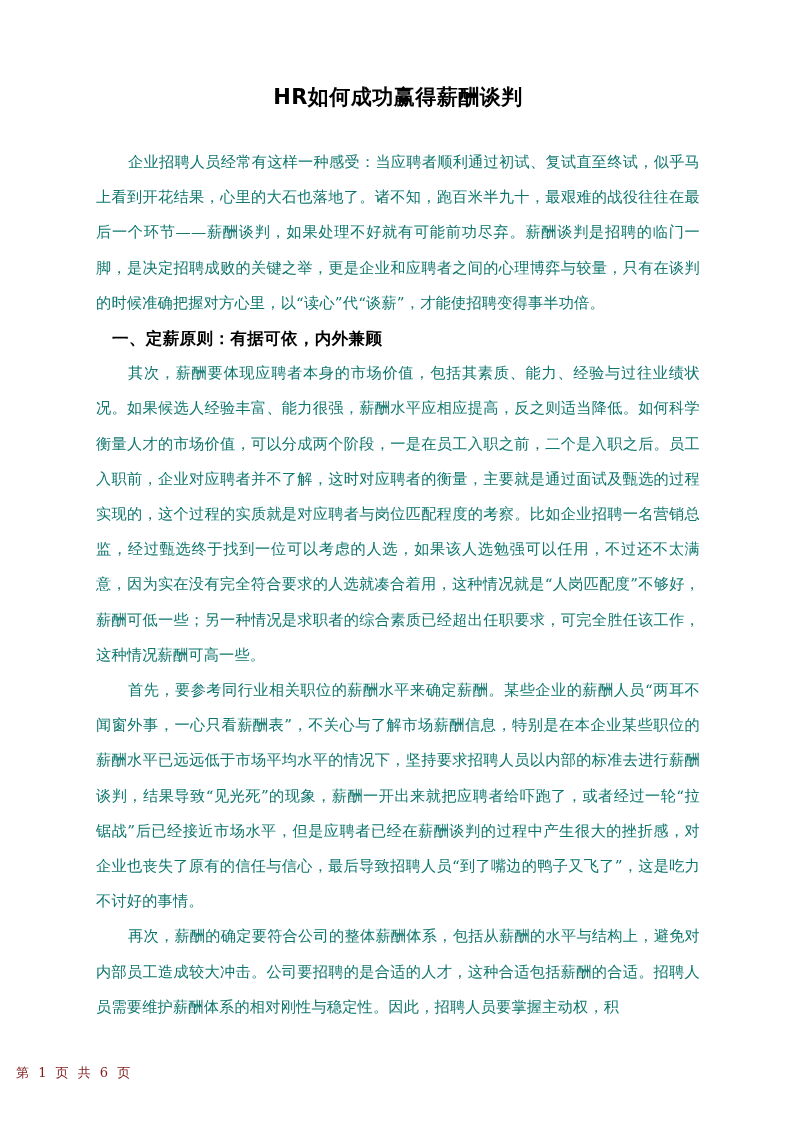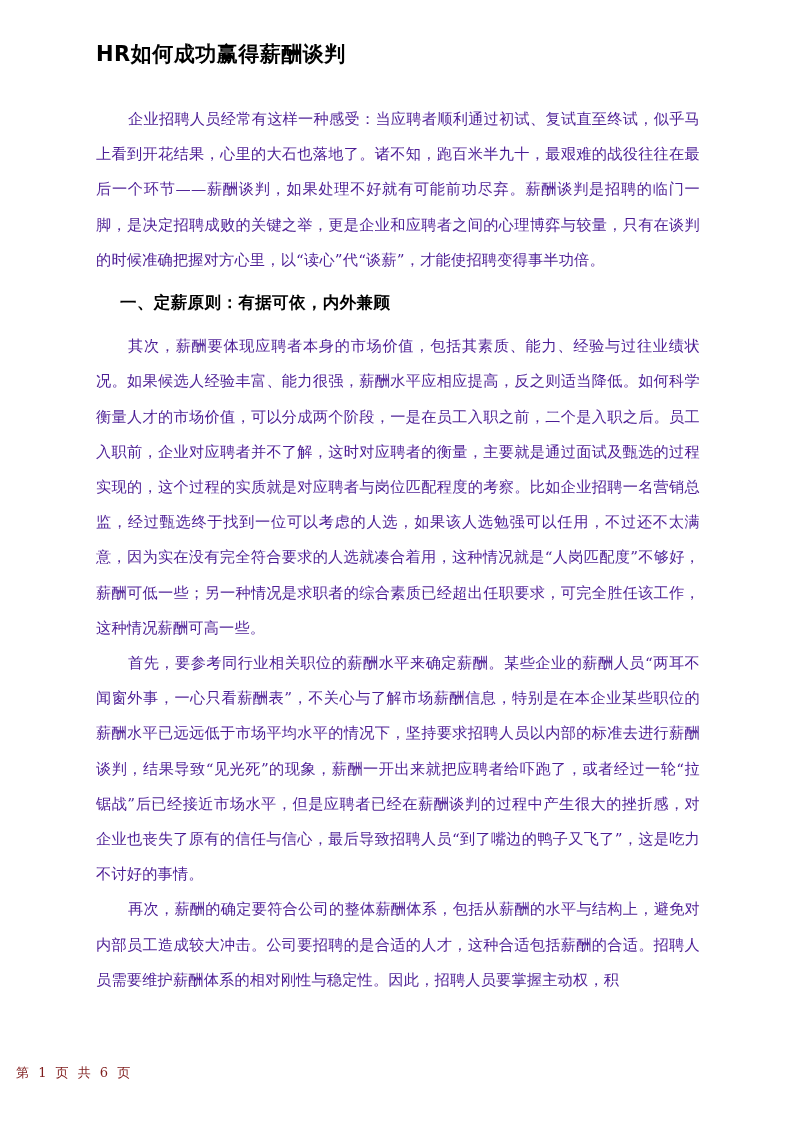--- a/index.html
+++ b/index.html
@@ -30,51 +30,51 @@
     left: 96px;
     top: 0;
     width: 604px;
   }
 
   .doc-title {
     font-family: "DejaVu Sans", "Liberation Sans", sans-serif;
     font-weight: bold;
     font-size: 21px;
     line-height: 30px;
-    text-align: left;
+    text-align: center;
     letter-spacing: 0.5px;
     margin: 0;
-    padding-top: 39px;
+    padding-top: 82px;
     padding-bottom: 0;
     color: #000000;
   }
 
   .para {
     font-family: "DejaVu Serif", "Liberation Serif", serif;
     font-size: 15.2px;
     line-height: 35.2px;
     text-align: justify;
     text-align-last: left;
     text-justify: inter-ideograph;
     margin: 0;
     text-indent: 32px;
-    color: #4c1d95;
+    color: #0f766e;
     letter-spacing: 0.2px;
   }
 
   .para--first {
     margin-top: 33px;
   }
 
   .section-heading {
-    font-family: Liberation Mono, monospace;
+    font-family: Liberation Serif, serif;
     font-weight: bold;
     font-size: 16.5px;
     line-height: 35.2px;
-    margin: 8px;
+    margin: 0;
     text-indent: 16px;
     letter-spacing: 0.4px;
     color: #000000;
   }
 
   .footer {
     position: absolute;
     left: 16px;
     top: 1064px;
     width: 793px;

